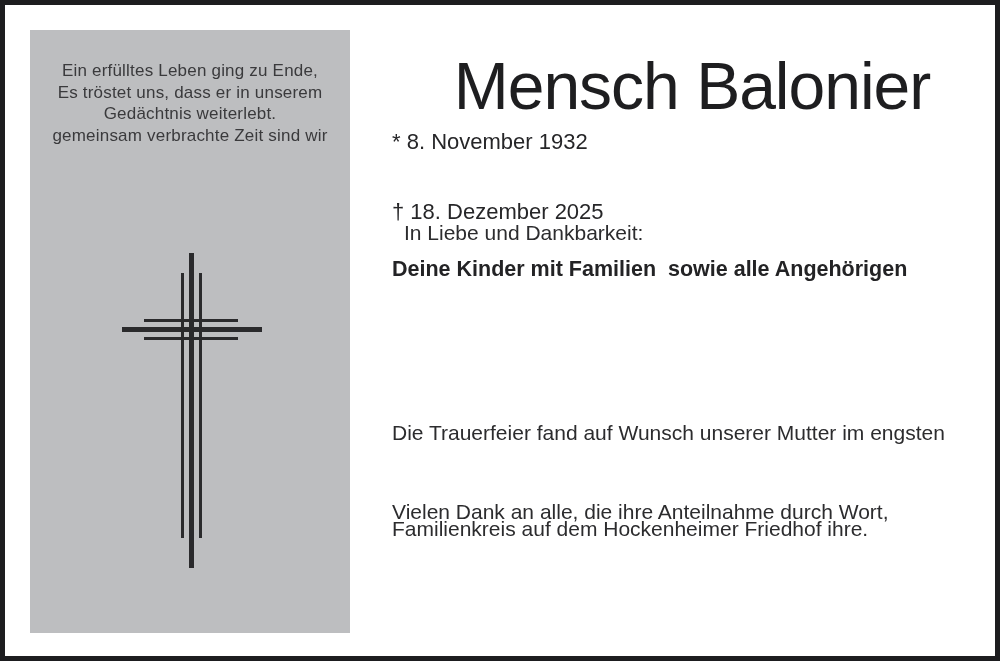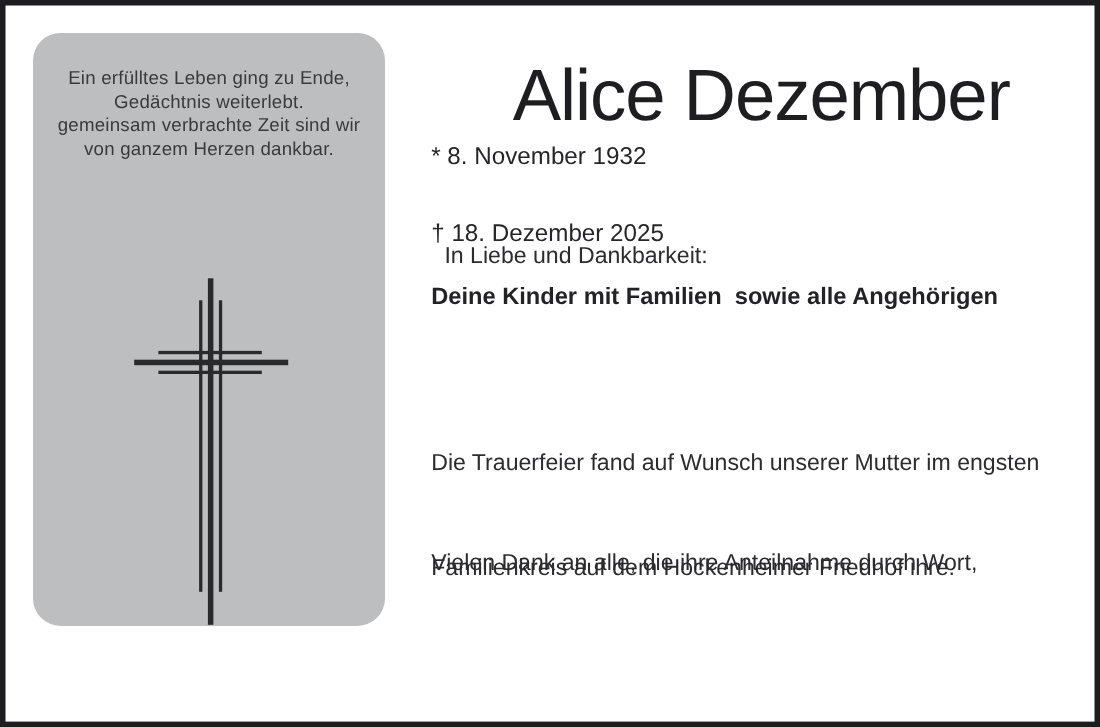--- a/index.html
+++ b/index.html
@@ -16,23 +16,22 @@
     border: 5px solid var(--frame, #1d1d1f);
     background: #ffffff;
     overflow: hidden;
   }
   
   .panel {
     position: absolute;
     left: 25px;
     top: 25px;
     width: 320px;
-    height: 539px;
+    height: 603px;
     background: var(--panel-bg, #bdbec0);
-    border-radius: 25px;
   }
   .verse {
     padding-top: 30px;
     text-align: center;
     font-size: 17px;
     line-height: 21.5px;
     color: #3a3a3c;
     letter-spacing: 0.2px;
   }
   .cross {
@@ -90,48 +89,48 @@
   }
   .intro   { top: 212px; margin-left: 12px; }
   .dedication {
     top: 248px;
     font-size: 21.5px;
     line-height: 32px;
     font-weight: 700;
     color: #232325;
     white-space: pre-wrap;
   }
-  .funeral { top: 336px; }
+  .funeral { top: 348px; }
   .thanks  { top: 427px; }
   .closing { top: 561px; }
 </style>
 </head>
 <body>
 
 <div class="page">
 
   <div class="panel">
     <div class="verse">
       <div>Ein erfülltes Leben ging zu Ende,</div>
+      <div>Es tröstet uns, dass er in unserem</div>
       <div>Gedächtnis weiterlebt.</div>
       <div>gemeinsam verbrachte Zeit sind wir</div>
-      <div>von ganzem Herzen dankbar.</div>
     </div>
     <div class="cross">
       <div class="bar v-main"></div>
       <div class="bar v-left"></div>
       <div class="bar v-right"></div>
       <div class="bar h-main"></div>
       <div class="bar h-top"></div>
       <div class="bar h-bot"></div>
     </div>
   </div>
 
   <div class="col">
-    <h1 class="block name">Alice Dezember</h1>
+    <h1 class="block name">Mensch Balonier</h1>
 
     <div class="block dates">
       <span>* 8. November 1932</span>
       <span>† 18. Dezember 2025</span>
     </div>
 
     <div class="block body-text intro">In Liebe und Dankbarkeit:</div>
 
     <div class="block dedication">Deine Kinder mit Familien  sowie alle Angehörigen</div>
 

